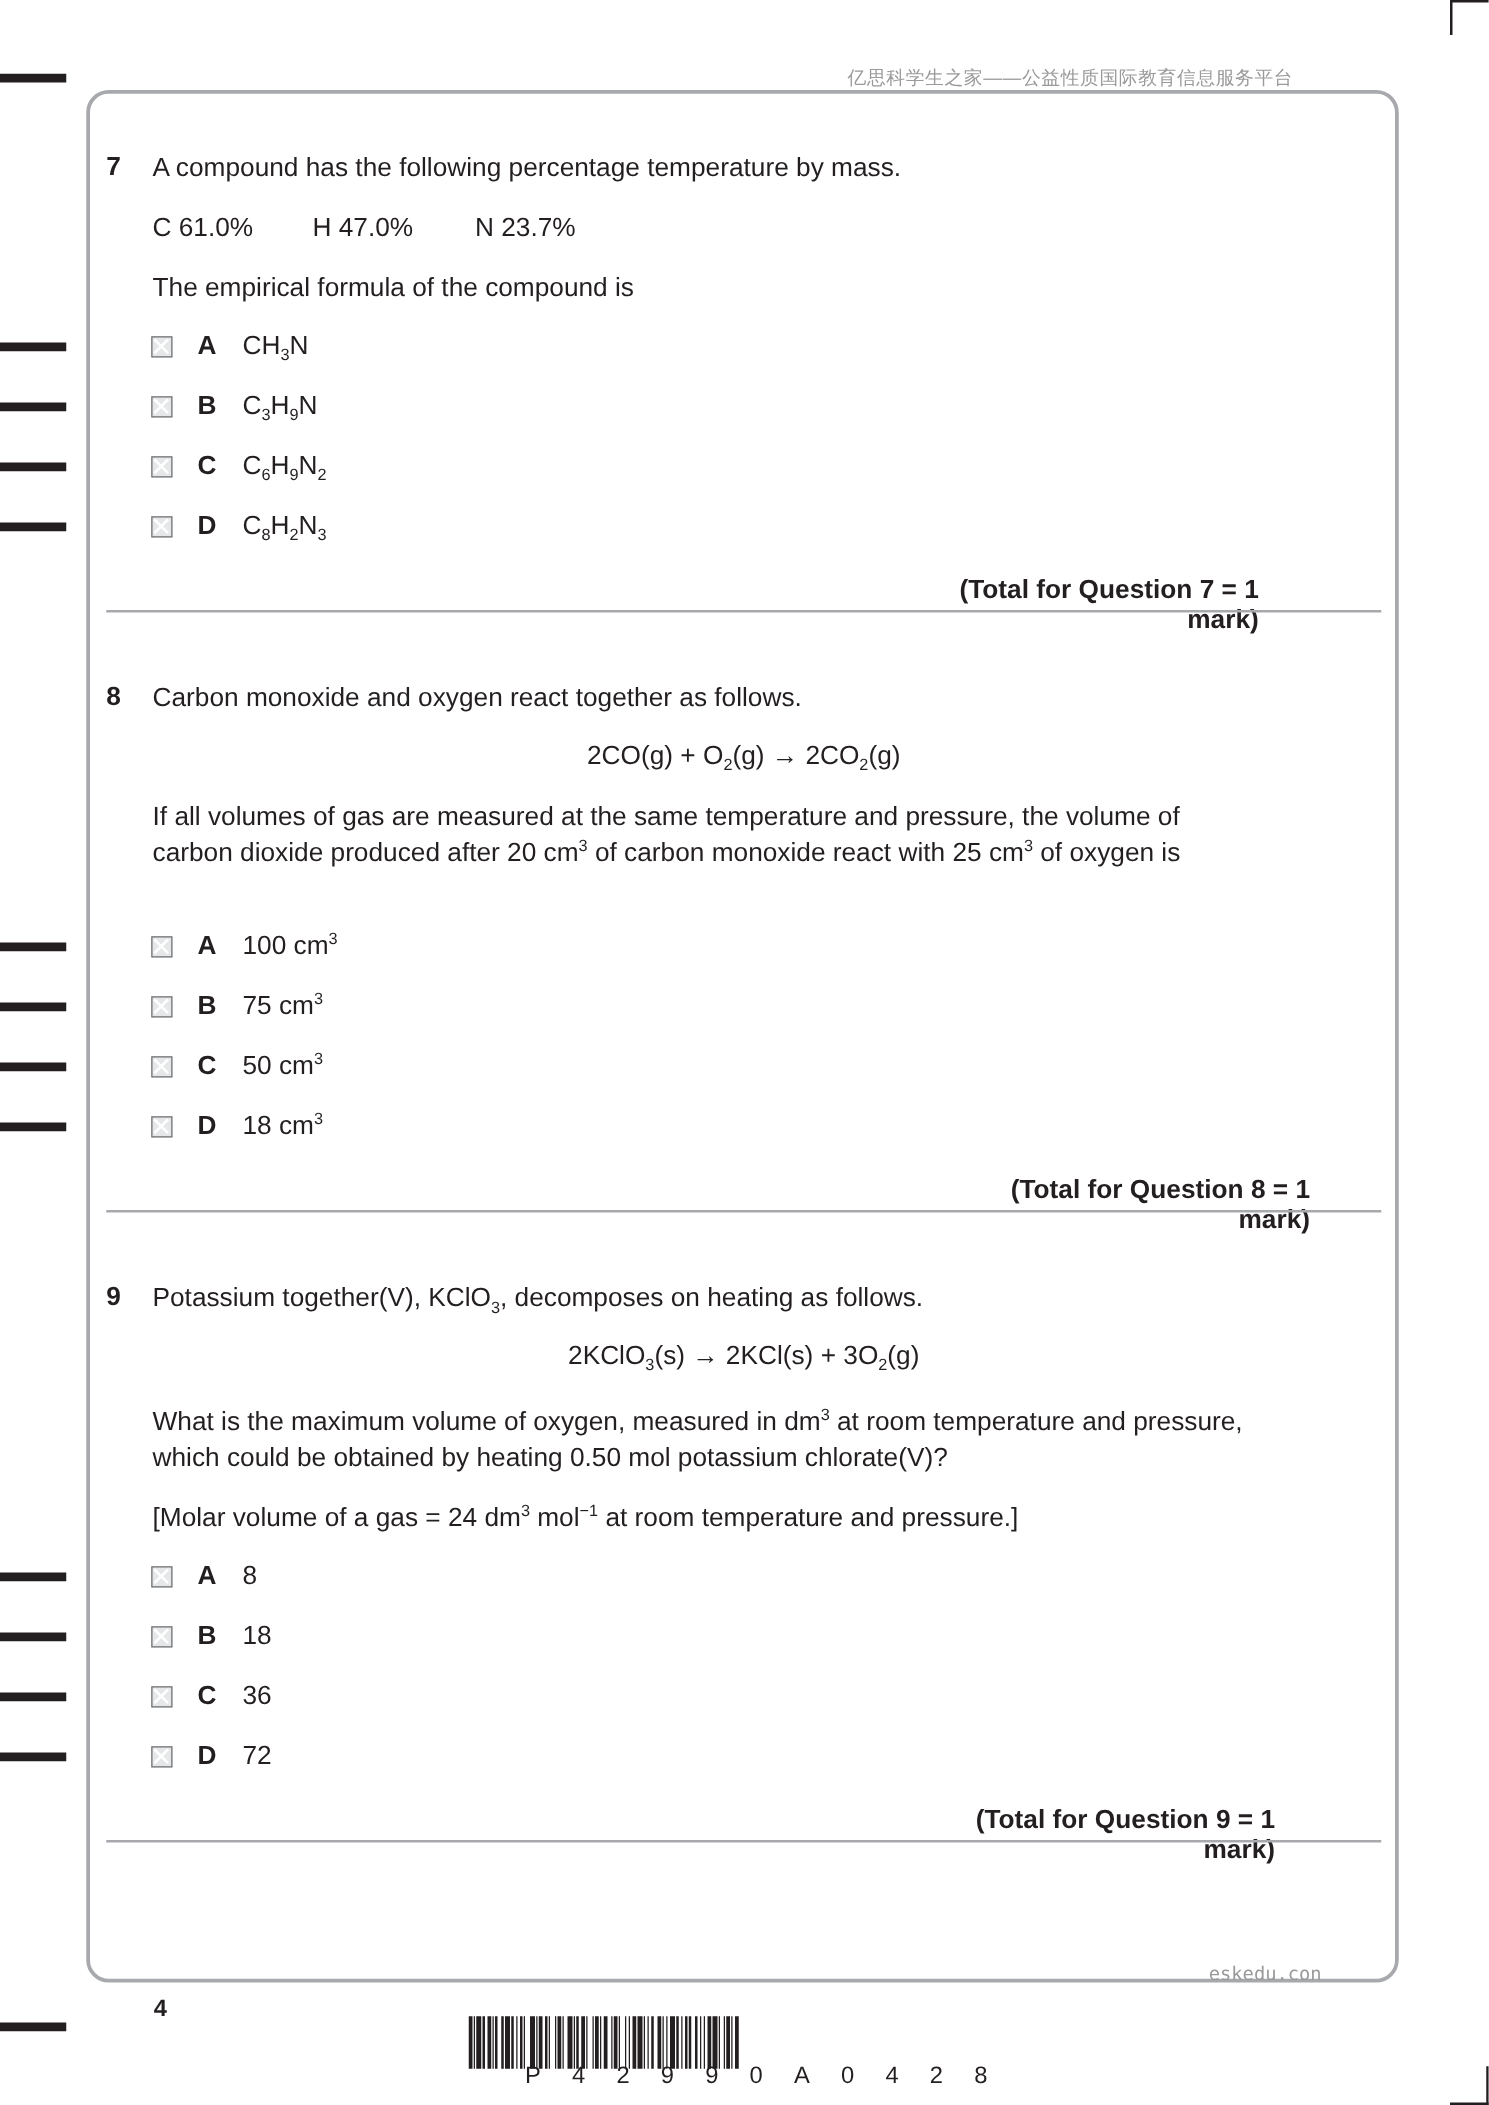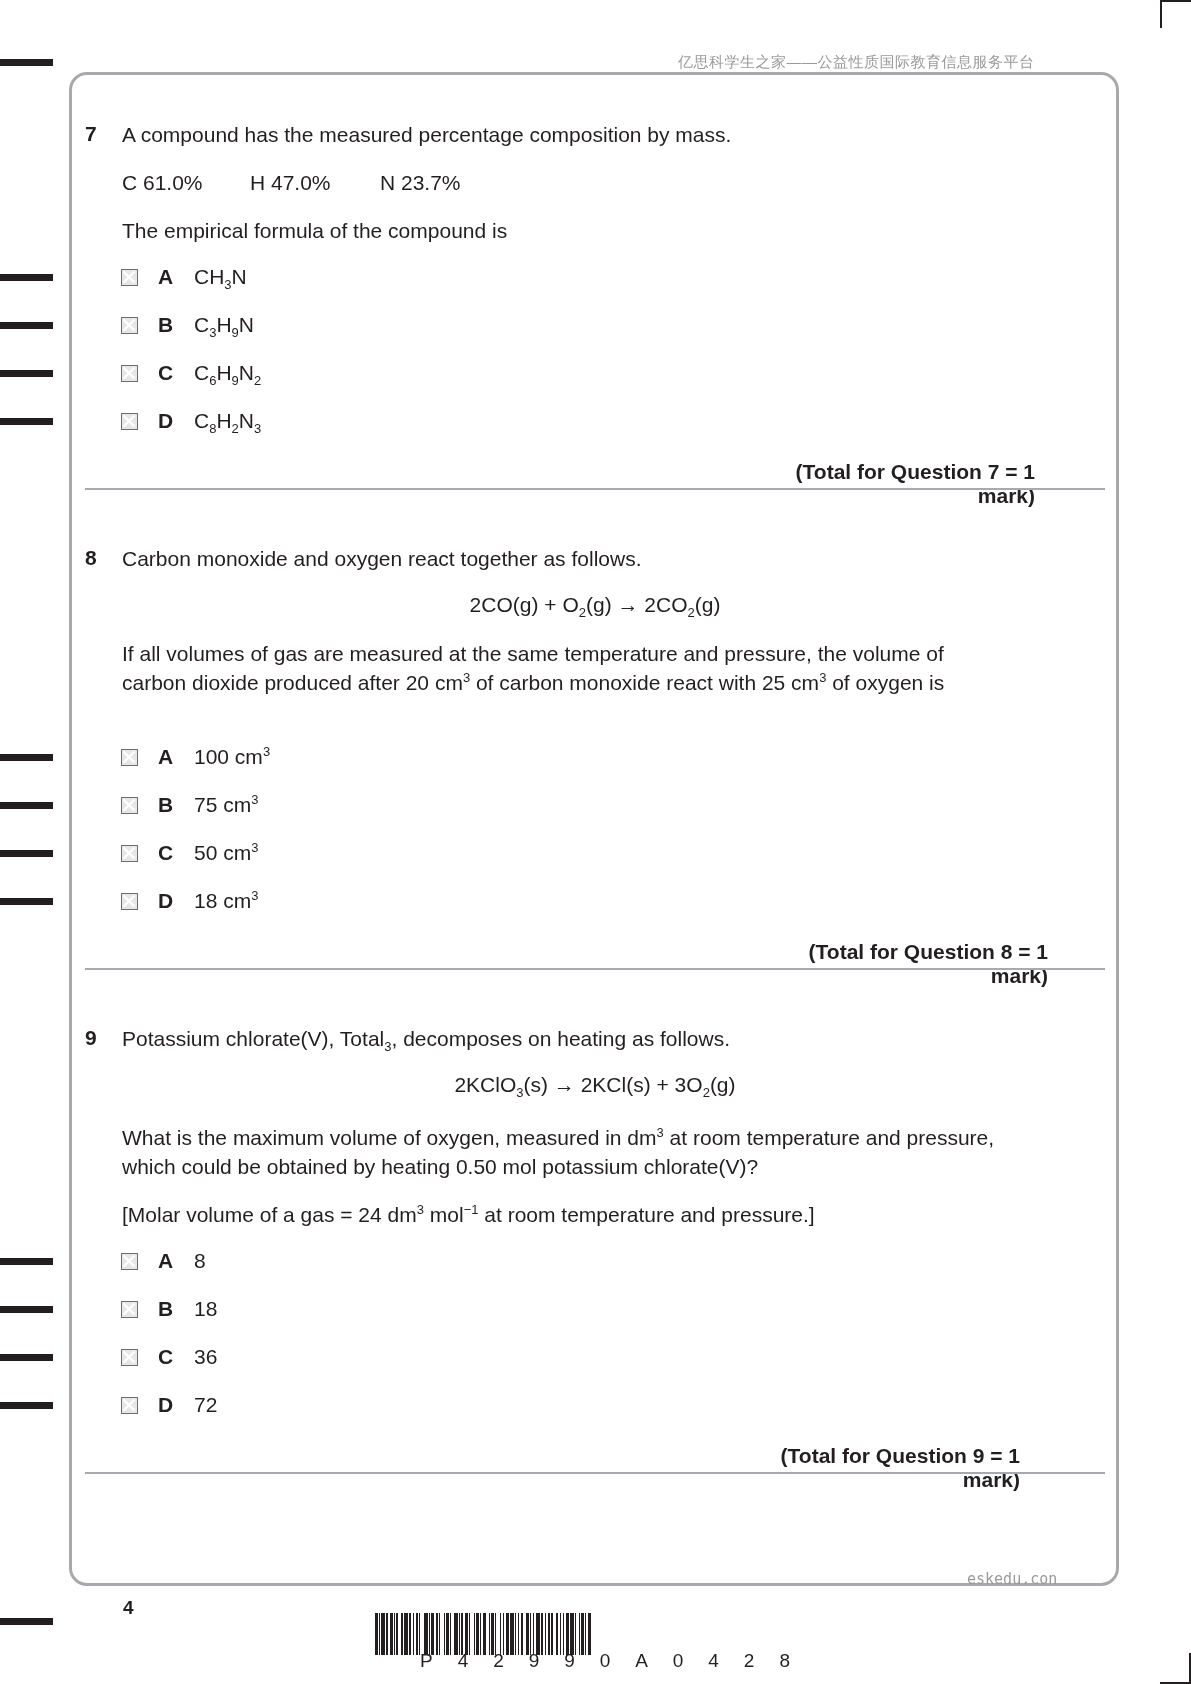--- a/index.html
+++ b/index.html
@@ -55,21 +55,21 @@
 <div class="abs margin-mark" style="top:850px"></div>
 <div class="abs margin-mark" style="top:898px"></div>
 <div class="abs margin-mark" style="top:1258px"></div>
 <div class="abs margin-mark" style="top:1306px"></div>
 <div class="abs margin-mark" style="top:1354px"></div>
 <div class="abs margin-mark" style="top:1402px"></div>
 <div class="abs margin-mark" style="top:1618px"></div>
 
 <section>
   <div class="abs qnum" style="left:85px;top:122px">7</div>
-  <div class="abs text" style="left:122px;top:121px">A compound has the measured percentage composition by mass.</div>
+  <div class="abs text" style="left:122px;top:121px">A compound has the following percentage temperature by mass.</div>
   <div class="abs text" style="left:122px;top:169px">C 61.0%</div>
   <div class="abs text" style="left:250px;top:169px">H 47.0%</div>
   <div class="abs text" style="left:380px;top:169px">N 23.7%</div>
   <div class="abs text" style="left:122px;top:217px">The empirical formula of the compound is</div>
 
   <div class="q7-options">
       <div class="abs option" style="left: 121px; top: 262px; width: 300px;">
         <span class="checkbox">
           <svg width="14" height="14" viewBox="0 0 14 14">
             <line x1="1.5" y1="1.5" x2="12.5" y2="12.5" stroke="#ffffff" stroke-width="2.2"></line>
@@ -104,21 +104,21 @@
           <svg width="14" height="14" viewBox="0 0 14 14">
             <line x1="1.5" y1="1.5" x2="12.5" y2="12.5" stroke="#ffffff" stroke-width="2.2"></line>
             <line x1="12.5" y1="1.5" x2="1.5" y2="12.5" stroke="#ffffff" stroke-width="2.2"></line>
           </svg>
         </span>
         <span class="opt-letter">D</span>
         <span class="opt-text"><span>C</span><sub>8</sub><span>H</span><sub>2</sub><span>N</span><sub>3</sub></span>
       </div>
     </div>
 
-  <div class="abs total" style="left:735px;top:460px">(Total for Question 7 = 1 mark)</div>
+  <div class="abs total" style="left:707px;top:460px">(Total for Question 7 = 1 mark)</div>
   <div class="abs rule" style="top:488px"></div>
 </section>
 
 <section>
   <div class="abs qnum" style="left:85px;top:546px">8</div>
   <div class="abs text" style="left:122px;top:545px">Carbon monoxide and oxygen react together as follows.</div>
   <div class="abs eq" style="left:295px;top:593px"><span>2CO(g) + O</span><sub>2</sub><span>(g) → 2CO</span><sub>2</sub><span>(g)</span></div>
   <div class="abs stem" style="left:122px;top:640px"><span>If all volumes of gas are measured at the same temperature and pressure, the volume of carbon dioxide produced after 20 cm</span><sup>3</sup><span> of carbon monoxide react with 25 cm</span><sup>3</sup><span> of oxygen is</span></div>
 
   <div class="q8-options">
@@ -163,21 +163,21 @@
         <span class="opt-text"><span>18 cm</span><sup>3</sup></span>
       </div>
     </div>
 
   <div class="abs total" style="left:748px;top:940px">(Total for Question 8 = 1 mark)</div>
   <div class="abs rule" style="top:968px"></div>
 </section>
 
 <section>
   <div class="abs qnum" style="left:85px;top:1026px">9</div>
-  <div class="abs text" style="left:122px;top:1025px"><span>Potassium chlorate(V), Total</span><sub>3</sub><span>, decomposes on heating as follows.</span></div>
+  <div class="abs text" style="left:122px;top:1025px"><span>Potassium together(V), KClO</span><sub>3</sub><span>, decomposes on heating as follows.</span></div>
   <div class="abs eq" style="left:295px;top:1073px"><span>2KClO</span><sub>3</sub><span>(s) → 2KCl(s) + 3O</span><sub>2</sub><span>(g)</span></div>
   <div class="abs stem" style="left:122px;top:1124px"><span>What is the maximum volume of oxygen, measured in dm</span><sup>3</sup><span> at room temperature and pressure, which could be obtained by heating 0.50 mol potassium chlorate(V)?</span></div>
   <div class="abs text" style="left:122px;top:1201px;white-space:nowrap"><span>[Molar volume of a gas = 24 dm</span><sup>3</sup><span> mol</span><sup>−1</sup><span> at room temperature and pressure.]</span></div>
 
   <div class="q9-options">
       <div class="abs option" style="left: 121px; top: 1246px; width: 300px;">
         <span class="checkbox">
           <svg width="14" height="14" viewBox="0 0 14 14">
             <line x1="1.5" y1="1.5" x2="12.5" y2="12.5" stroke="#ffffff" stroke-width="2.2"></line>
             <line x1="12.5" y1="1.5" x2="1.5" y2="12.5" stroke="#ffffff" stroke-width="2.2"></line>

